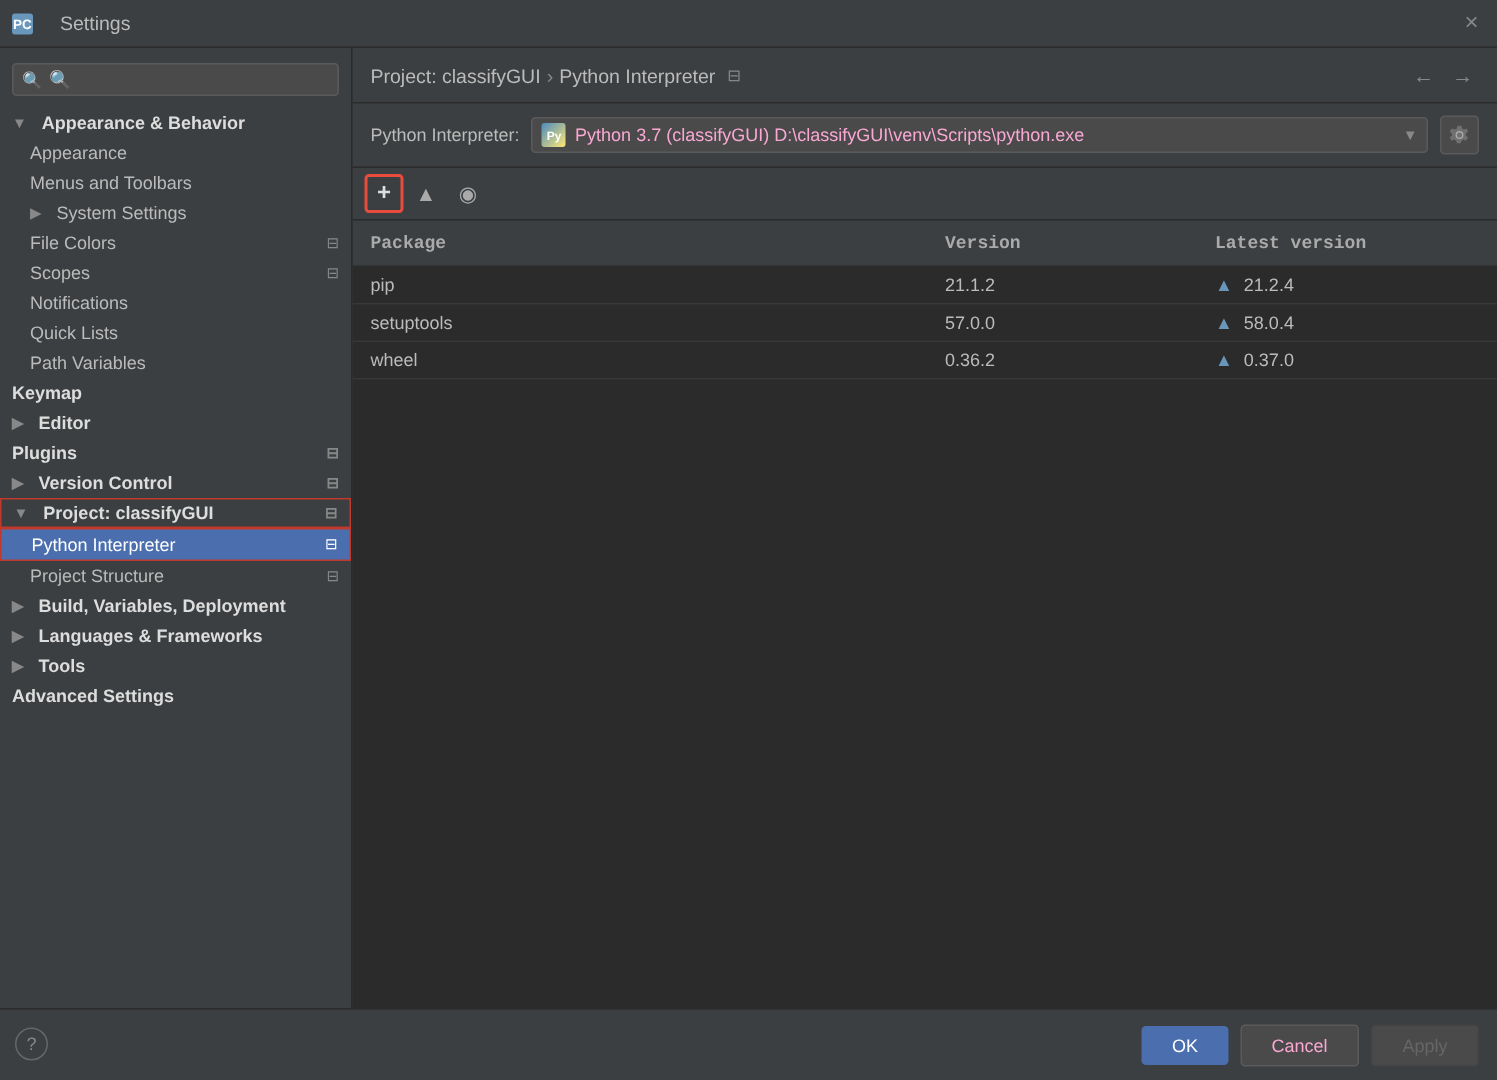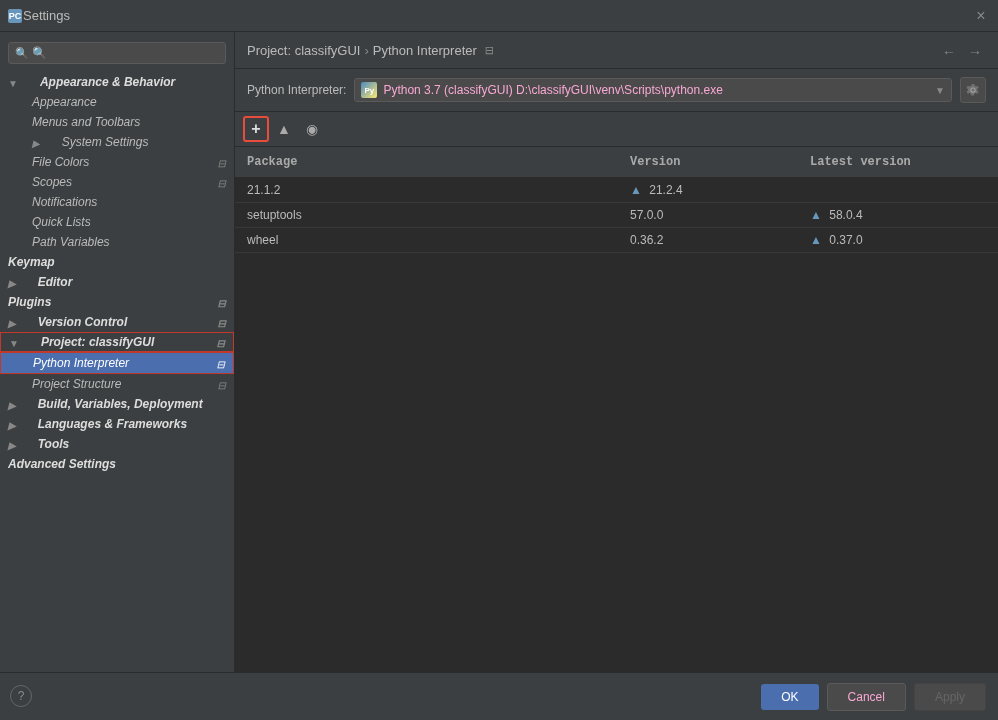--- a/index.html
+++ b/index.html
@@ -19,21 +19,21 @@
       align-items: center;
       justify-content: space-between;
       background: #3c3f41;
       border-bottom: 1px solid #2b2b2b;
       height: 32px;
       padding: 0 8px;
     }
     .title-bar-left {
       display: flex;
       align-items: center;
-      gap: 1px;
+      gap: 18px;
     }
     .title-bar-icon {
       width: 14px;
       height: 14px;
       background: #6897bb;
       border-radius: 2px;
       display: flex; align-items: center; justify-content: center;
       font-size: 9px; color: white; font-weight: bold;
     }
     .title-bar-text {
@@ -79,33 +79,32 @@
       color: #aaa;
       font-size: 12px;
       width: 100%;
     }
     .search-icon-char { color: #888; font-size: 11px; }
 
     .sidebar-item {
       padding: 3px 8px 3px 12px;
       cursor: pointer;
       display: flex;
-      align-items: flex-end;
-      gap: 20px;
+      align-items: center;
+      gap: 8px;
       white-space: nowrap;
       overflow: hidden;
-      font-style: italic;
     }
     .sidebar-item.selected { background: #4b6eaf; color: #fff; }
     .sidebar-item.section-header {
       font-weight: bold;
       color: #dddddd;
       padding-left: 8px;
     }
-    .sidebar-item.level1 { padding-left: 32px; }
+    .sidebar-item.level1 { padding-left: 20px; }
 
     .arrow {
       display: inline-block;
       font-size: 10px;
       color: #888;
       margin-right: 2px;
     }
     .arrow.down::before { content: '▼'; }
     .arrow.right::before { content: '▶'; }
 
@@ -436,20 +435,21 @@
     </div>
 
     <div class="package-table">
       <div class="table-header">
         <div class="table-header-cell">Package</div>
         <div class="table-header-cell">Version</div>
         <div class="table-header-cell">Latest version</div>
       </div>
 
       <div class="table-row">
+        <div class="table-cell">pip</div>
         <div class="table-cell">21.1.2</div>
         <div class="table-cell">
           <span class="upgrade-arrow">▲</span>
           <span>21.2.4</span>
         </div>
       </div>
 
       <div class="table-row">
         <div class="table-cell">setuptools</div>
         <div class="table-cell">57.0.0</div>

